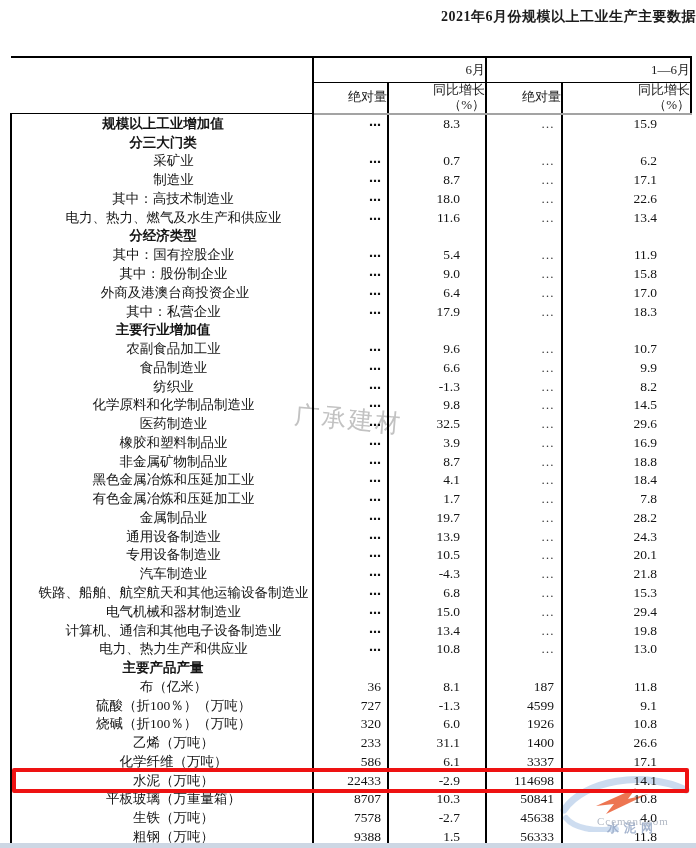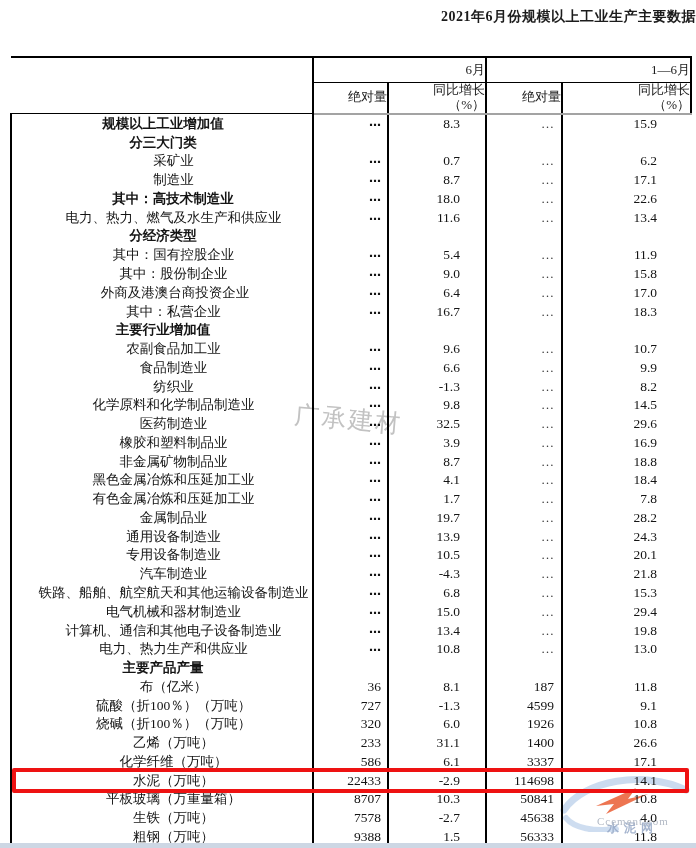--- a/index.html
+++ b/index.html
@@ -47,21 +47,21 @@
     font-size:13.5px;white-space:nowrap;overflow:hidden;
   }
   tbody td.lbl{border-left:2px solid #000;border-right:2px solid #000;text-align:center;}
   tbody td.c1{border-right:2px solid #000;text-align:right;padding-right:6px;}
   tbody td.c2{border-right:2px solid #000;text-align:right;padding-right:25px;}
   tbody td.c3{border-right:2px solid #000;text-align:right;padding-right:7px;}
   tbody td.c4{text-align:right;padding-right:34px;}
   tbody td.b{font-weight:bold;}
   .ind0{padding-left:2px;}
   .ind1{padding-left:23px;}
-  .ind2{padding-left:22px;font-weight:bold;}
+  .ind2{padding-left:22px;}
   .ind3{padding-left:26px;}
   .dots-mid{font-family:"DejaVu Sans",sans-serif;font-weight:bold;font-size:12px;}
   .dots-mid span{position:relative;top:-2px;}
   .dots-base{color:#3c3c3c;font-size:13px;}
   
   .highlight-box{
     position:absolute;left:12px;top:768px;width:677px;height:25px;
     box-sizing:border-box;border:4px solid #ee1212;border-radius:2px;
     z-index:10;pointer-events:none;background:transparent;
   }
@@ -189,21 +189,21 @@
         <tr>
           <td class="lbl ind3">外商及港澳台商投资企业</td>
           <td class="num c1 dots-mid"><span>…</span></td>
           <td class="num c2">6.4</td>
           <td class="num c3 dots-base">…</td>
           <td class="num c4">17.0</td>
         </tr>
         <tr>
           <td class="lbl ind1">其中：私营企业</td>
           <td class="num c1 dots-mid"><span>…</span></td>
-          <td class="num c2">16.7</td>
+          <td class="num c2">17.9</td>
           <td class="num c3 dots-base">…</td>
           <td class="num c4">18.3</td>
         </tr>
         <tr>
           <td class="lbl ind0 b">主要行业增加值</td>
           <td class="num c1"></td>
           <td class="num c2"></td>
           <td class="num c3"></td>
           <td class="num c4"></td>
         </tr>

